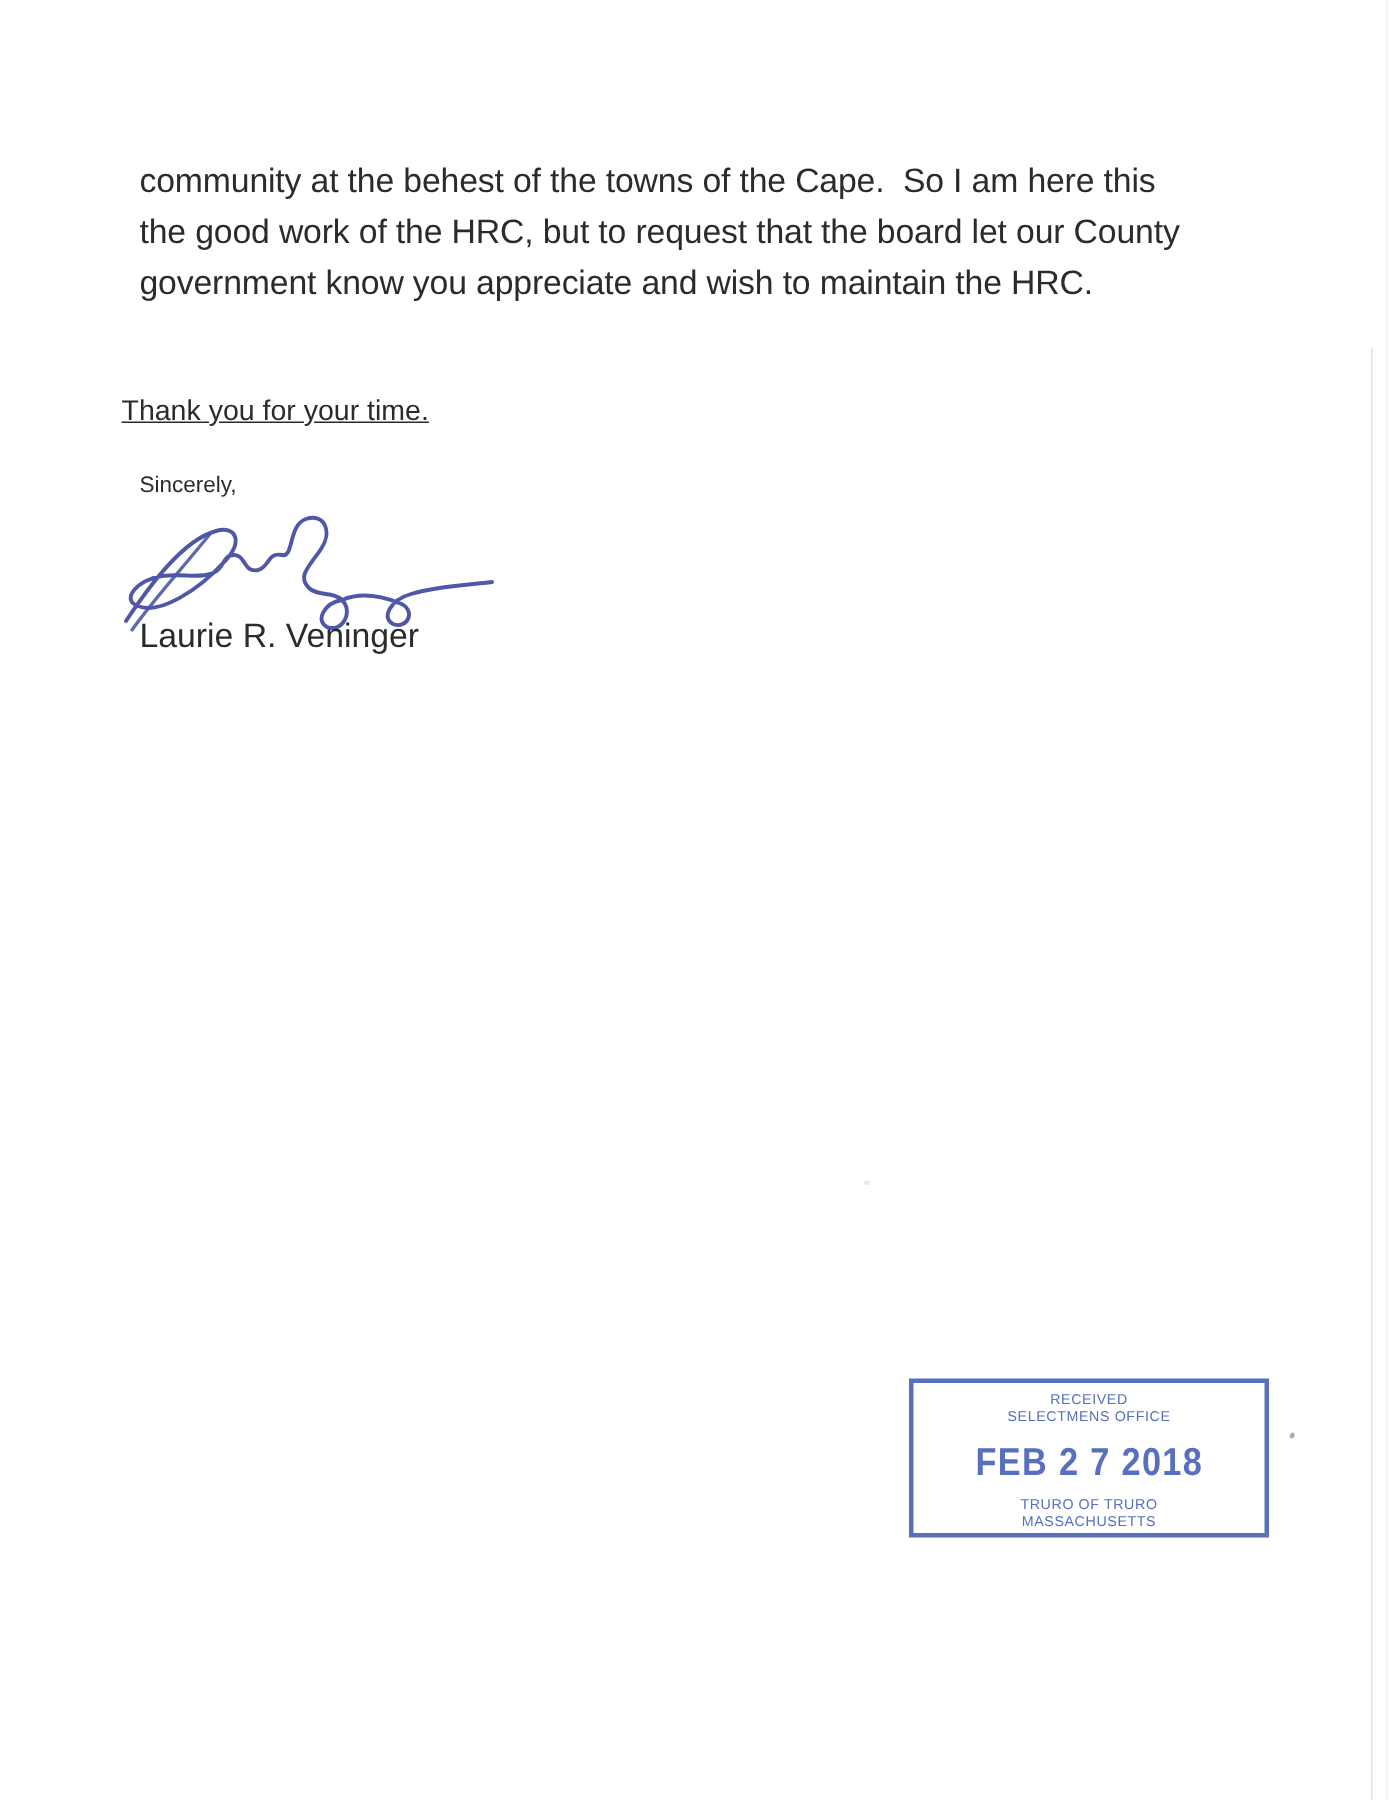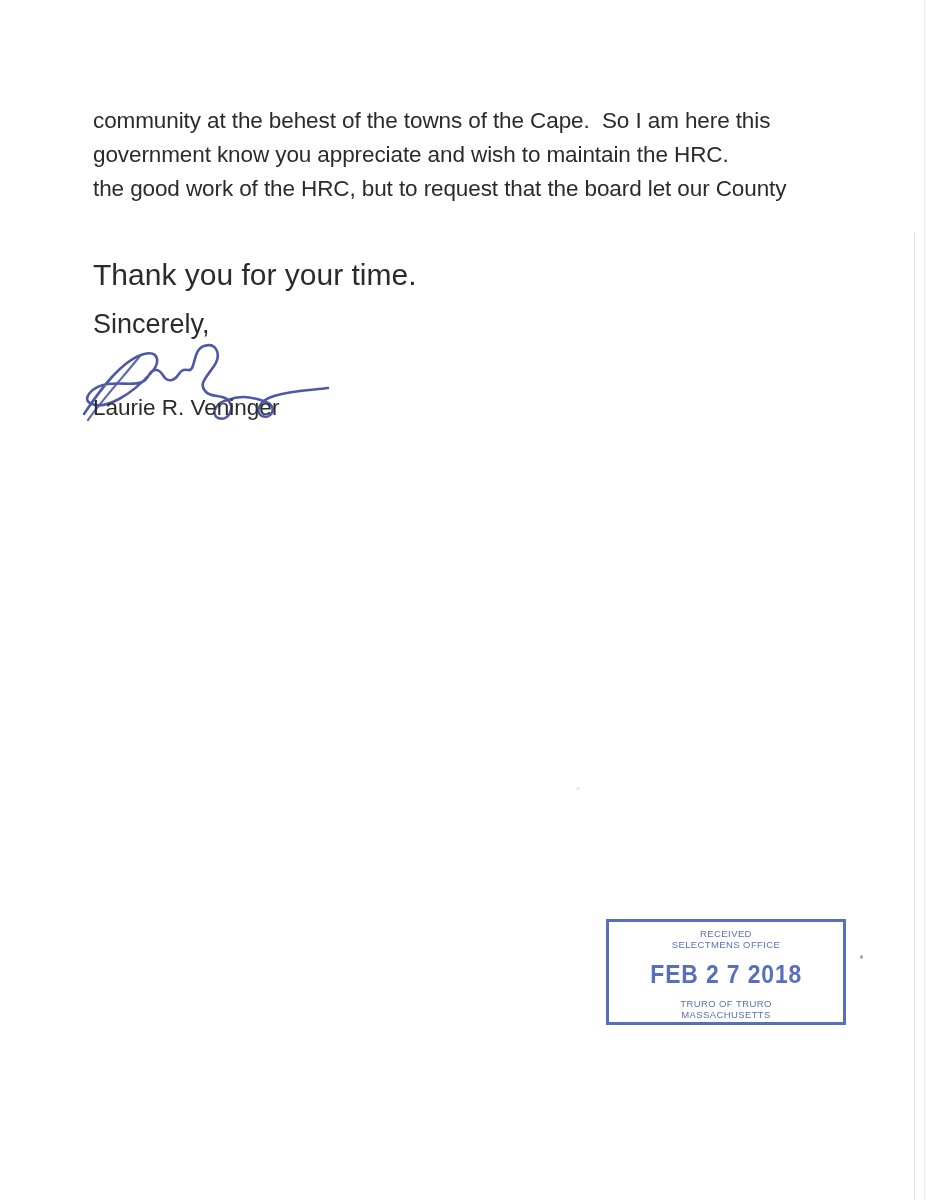--- a/index.html
+++ b/index.html
@@ -30,33 +30,33 @@
   .speck-stamp{left:860px;top:955px;width:3px;height:4px;background:#8d8d9d;opacity:.75;transform:rotate(25deg);}
   .speck-mid{left:576px;top:787px;width:4px;height:3px;background:#e9e9e9;}
 
   .body-par{
     position:absolute;left:93px;top:104px;
     font-size:22.5px;line-height:34px;
     letter-spacing:-0.1px;
     white-space:pre;
   }
   .thanks-line{
-    position:absolute;left:93px;top:258px;
-    font-size:30px;line-height:34px;white-space:pre;
+    position:absolute;left:81px;top:258px;
+    font-size:19px;line-height:34px;white-space:pre;text-decoration:underline;
   }
   .closing-line{
     position:absolute;left:93px;top:307px;
-    font-size:27px;line-height:34px;white-space:pre;
+    font-size:15px;line-height:34px;white-space:pre;
   }
   .signature-wrap{
     position:absolute;left:70px;top:338px;width:270px;height:95px;
   }
   .signature-wrap svg{display:block;width:270px;height:95px;}
   .signer-name{
-    position:absolute;left:93px;top:391px;
+    position:absolute;left:93px;top:407px;
     font-size:22.5px;line-height:34px;white-space:pre;
   }
 
   
   .stamp{
     position:absolute;left:606px;top:919px;width:240px;height:106px;
     box-sizing:border-box;
     border:3px solid var(--stamp-color,#4a63b8);
     color:var(--stamp-color,#4a63b8);
     display:flex;flex-direction:column;align-items:center;justify-content:space-between;
@@ -78,21 +78,21 @@
 </head>
 <body style="--text-color: #2b2b2b; --ink-color: #4f58a6; --stamp-color: #4a63b8;">
 
 <div class="page">
 
   <div class="scan-edge-right"></div>
   <div class="scan-edge-far-right"></div>
   <div class="speck speck-stamp"></div>
   <div class="speck speck-mid"></div>
 
-  <div class="body-par"><div>community at the behest of the towns of the Cape.  So I am here this</div><div>government know you appreciate and wish to maintain the HRC.</div><div>the good work of the HRC, but to request that the board let our County</div></div>
+  <div class="body-par"><div>community at the behest of the towns of the Cape.  So I am here this</div><div>the good work of the HRC, but to request that the board let our County</div><div>government know you appreciate and wish to maintain the HRC.</div></div>
 
   <div class="thanks-line">Thank you for your time.</div>
 
   <div class="closing-line">Sincerely,</div>
 
   <div class="signature-wrap">
     <svg viewBox="0 0 270 95" fill="none" xmlns="http://www.w3.org/2000/svg">
       <path d="
         M 14 76
         C 30 52 52 22 74 16

